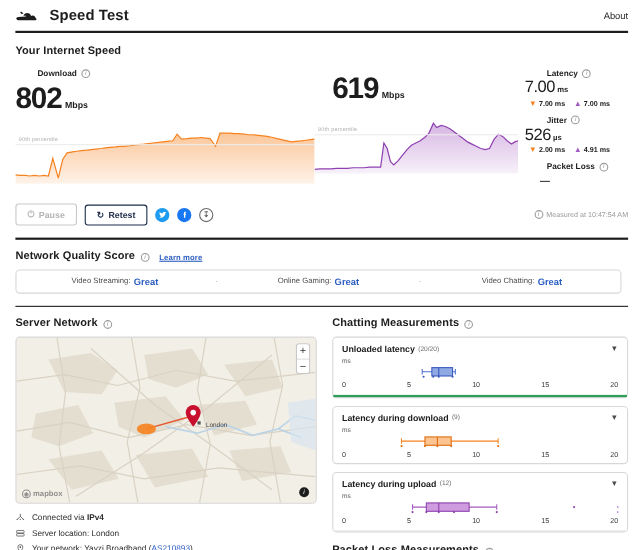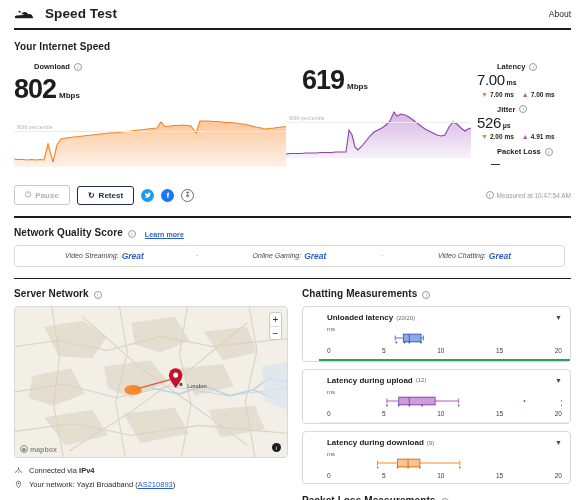--- a/index.html
+++ b/index.html
@@ -98,21 +98,21 @@
   }
 
   .divider { height: 1.5px; background: #1d1d1d; margin: 11px 14px 0 14px; }
 
   
   .nqs { padding: 9px 20px 0 14px; }
   .nqs-box {
     margin-top: 7px; border: 1px solid #d8d8d8; border-radius: 4px;
     height: 22px; display: flex; align-items: center;
   }
-  .nqs-cell { flex: 1; display: flex; align-items: center; justify-content: center; gap: 3px; font-style: italic; }
+  .nqs-cell { flex: 1; display: flex; align-items: center; justify-content: center; gap: 3px; }
   .nqs-cell .lbl { font-size: 7px; color: #4a4a4a; }
   .nqs-cell .val { font-size: 8.5px; font-weight: bold; color: #2b5ec1; }
   .nqs-dot { width: 6px; text-align: center; color: #9b9b9b; font-size: 8px; }
 
   
   .lower { display: flex; padding: 9px 14px 0 14px; gap: 14px; }
   .left-col { width: 281px; }
   .right-col { width: 276px; }
 
   
@@ -150,21 +150,21 @@
   
   .conn-list { margin-top: 8px; }
   .conn-row { display: flex; align-items: center; gap: 6px; margin-bottom: 5px; font-size: 7.5px; color: #2b2b2b; }
   .conn-ico { width: 9px; height: 9px; flex: 0 0 9px; color: #4a4a4a; }
   .conn-row b { font-weight: bold; }
   .conn-link { color: #2b5ec1; text-decoration: underline; }
 
   
   .lat-card {
     margin-top: 7px; border: 1px solid #d8d8d8; border-radius: 4px;
-    padding: 6px 8px 4px 24px; position: relative;
+    padding: 6px 8px 4px 8px; position: relative;
   }
   .lat-head { display: flex; align-items: center; }
   .lat-title { font-size: 8px; font-weight: bold; }
   .lat-count { font-size: 6px; color: #6b6b6b; margin-left: 3px; }
   .chev { margin-left: auto; font-size: 7px; color: #4a4a4a; cursor: pointer; }
   .ms-lbl { font-size: 6px; color: #5a5a5a; margin-top: 4px; }
   .box-area { position: relative; height: 14px; }
   .box-area svg { display: block; width: 100%; height: 14px; }
   .ticks { display: flex; justify-content: space-between; font-size: 6.5px; color: #3a3a3a; margin-top: 1px; }
   .card-bar { height: 1.5px; margin: 5px -8px -4px -8px; }
@@ -413,20 +413,27 @@
 
       <div class="conn-list">
         <div class="conn-row">
           <svg class="conn-ico" viewBox="0 0 16 16">
               <path fill="none" stroke="#4a4a4a" stroke-width="1.3" d="M8 2v4M8 6 3 11M8 6l5 5M2 11h2M7 11h2M12 11h2"></path>
             </svg>
           <span><span>Connected via </span><b>IPv4</b></span>
         </div>
         <div class="conn-row">
           <svg class="conn-ico" viewBox="0 0 16 16">
+              <rect x="2" y="4" width="12" height="4" rx="1" fill="none" stroke="#4a4a4a" stroke-width="1.2"></rect>
+              <rect x="2" y="9" width="12" height="4" rx="1" fill="none" stroke="#4a4a4a" stroke-width="1.2"></rect>
+            </svg>
+          <span><span>Server location: </span><span>London</span></span>
+        </div>
+        <div class="conn-row">
+          <svg class="conn-ico" viewBox="0 0 16 16">
               <path d="M8 2a4 4 0 0 1 4 4c0 3-4 8-4 8S4 9 4 6a4 4 0 0 1 4-4z" fill="none" stroke="#4a4a4a" stroke-width="1.2"></path>
               <circle cx="8" cy="6" r="1.4" fill="#4a4a4a"></circle>
             </svg>
           <span><span>Your network: </span><span>Yayzi Broadband (</span><a class="conn-link" href="#">AS210893</a><span>)</span></span>
         </div>
 
       </div>
     </div>
 
     <div class="right-col">
@@ -456,20 +463,50 @@
           </svg>
         </div>
         <div class="ticks">
           <span>0</span>
           <span>5</span>
           <span>10</span>
           <span>15</span>
           <span>20</span>
         </div>
         <div class="card-bar" style="background:#2e9e5b"></div>
+      </div>
+
+      <div class="lat-card">
+        <div class="lat-head">
+          <span class="lat-title">Latency during download</span>
+          <span class="lat-count">(9)</span>
+          <span class="chev">▼</span>
+        </div>
+        <div class="ms-lbl">ms</div>
+        <div class="box-area">
+          <svg viewBox="0 0 260 14" preserveAspectRatio="none">
+            <line x1="55.9" y1="6" x2="146.9" y2="6" stroke="#f6821f" stroke-width="1"></line>
+            <line x1="55.9" y1="3.5" x2="55.9" y2="8.5" stroke="#f6821f" stroke-width="1"></line>
+            <line x1="146.9" y1="3.5" x2="146.9" y2="8.5" stroke="#f6821f" stroke-width="1"></line>
+            <rect x="78" y="2.2" width="24.7" height="7.6" fill="#fbc490" stroke="#e06c10" stroke-width="1"></rect>
+            <line x1="89.7" y1="2.2" x2="89.7" y2="9.8" stroke="#e06c10" stroke-width="1"></line>
+            <circle cx="56" cy="10.5" r="1" fill="#e06c10"></circle>
+            <circle cx="78" cy="10.5" r="1" fill="#e06c10"></circle>
+            <circle cx="89.7" cy="10.5" r="1" fill="#e06c10"></circle>
+            <circle cx="102.7" cy="10.5" r="1" fill="#e06c10"></circle>
+            <circle cx="146.9" cy="10.5" r="1" fill="#e06c10"></circle>
+          </svg>
+        </div>
+        <div class="ticks">
+          <span>0</span>
+          <span>5</span>
+          <span>10</span>
+          <span>15</span>
+          <span>20</span>
+        </div>
       </div>
 
       <div class="lat-card">
         <div class="lat-head">
           <span class="lat-title">Latency during upload</span>
           <span class="lat-count">(12)</span>
           <span class="chev">▼</span>
         </div>
         <div class="ms-lbl">ms</div>
         <div class="box-area">
@@ -492,50 +529,20 @@
         <div class="ticks">
           <span>0</span>
           <span>5</span>
           <span>10</span>
           <span>15</span>
           <span>20</span>
         </div>
         <div class="card-bar" style="background:#ececec"></div>
       </div>
 
-      <div class="lat-card">
-        <div class="lat-head">
-          <span class="lat-title">Latency during download</span>
-          <span class="lat-count">(9)</span>
-          <span class="chev">▼</span>
-        </div>
-        <div class="ms-lbl">ms</div>
-        <div class="box-area">
-          <svg viewBox="0 0 260 14" preserveAspectRatio="none">
-            <line x1="55.9" y1="6" x2="146.9" y2="6" stroke="#f6821f" stroke-width="1"></line>
-            <line x1="55.9" y1="3.5" x2="55.9" y2="8.5" stroke="#f6821f" stroke-width="1"></line>
-            <line x1="146.9" y1="3.5" x2="146.9" y2="8.5" stroke="#f6821f" stroke-width="1"></line>
-            <rect x="78" y="2.2" width="24.7" height="7.6" fill="#fbc490" stroke="#e06c10" stroke-width="1"></rect>
-            <line x1="89.7" y1="2.2" x2="89.7" y2="9.8" stroke="#e06c10" stroke-width="1"></line>
-            <circle cx="56" cy="10.5" r="1" fill="#e06c10"></circle>
-            <circle cx="78" cy="10.5" r="1" fill="#e06c10"></circle>
-            <circle cx="89.7" cy="10.5" r="1" fill="#e06c10"></circle>
-            <circle cx="102.7" cy="10.5" r="1" fill="#e06c10"></circle>
-            <circle cx="146.9" cy="10.5" r="1" fill="#e06c10"></circle>
-          </svg>
-        </div>
-        <div class="ticks">
-          <span>0</span>
-          <span>5</span>
-          <span>10</span>
-          <span>15</span>
-          <span>20</span>
-        </div>
-      </div>
-
       <div class="sec-head pl-head">
         <span>Packet Loss Measurements</span>
         <span class="info-i">i</span>
       </div>
 
     </div>
   </div>
 </div>
 
 </body></html>

